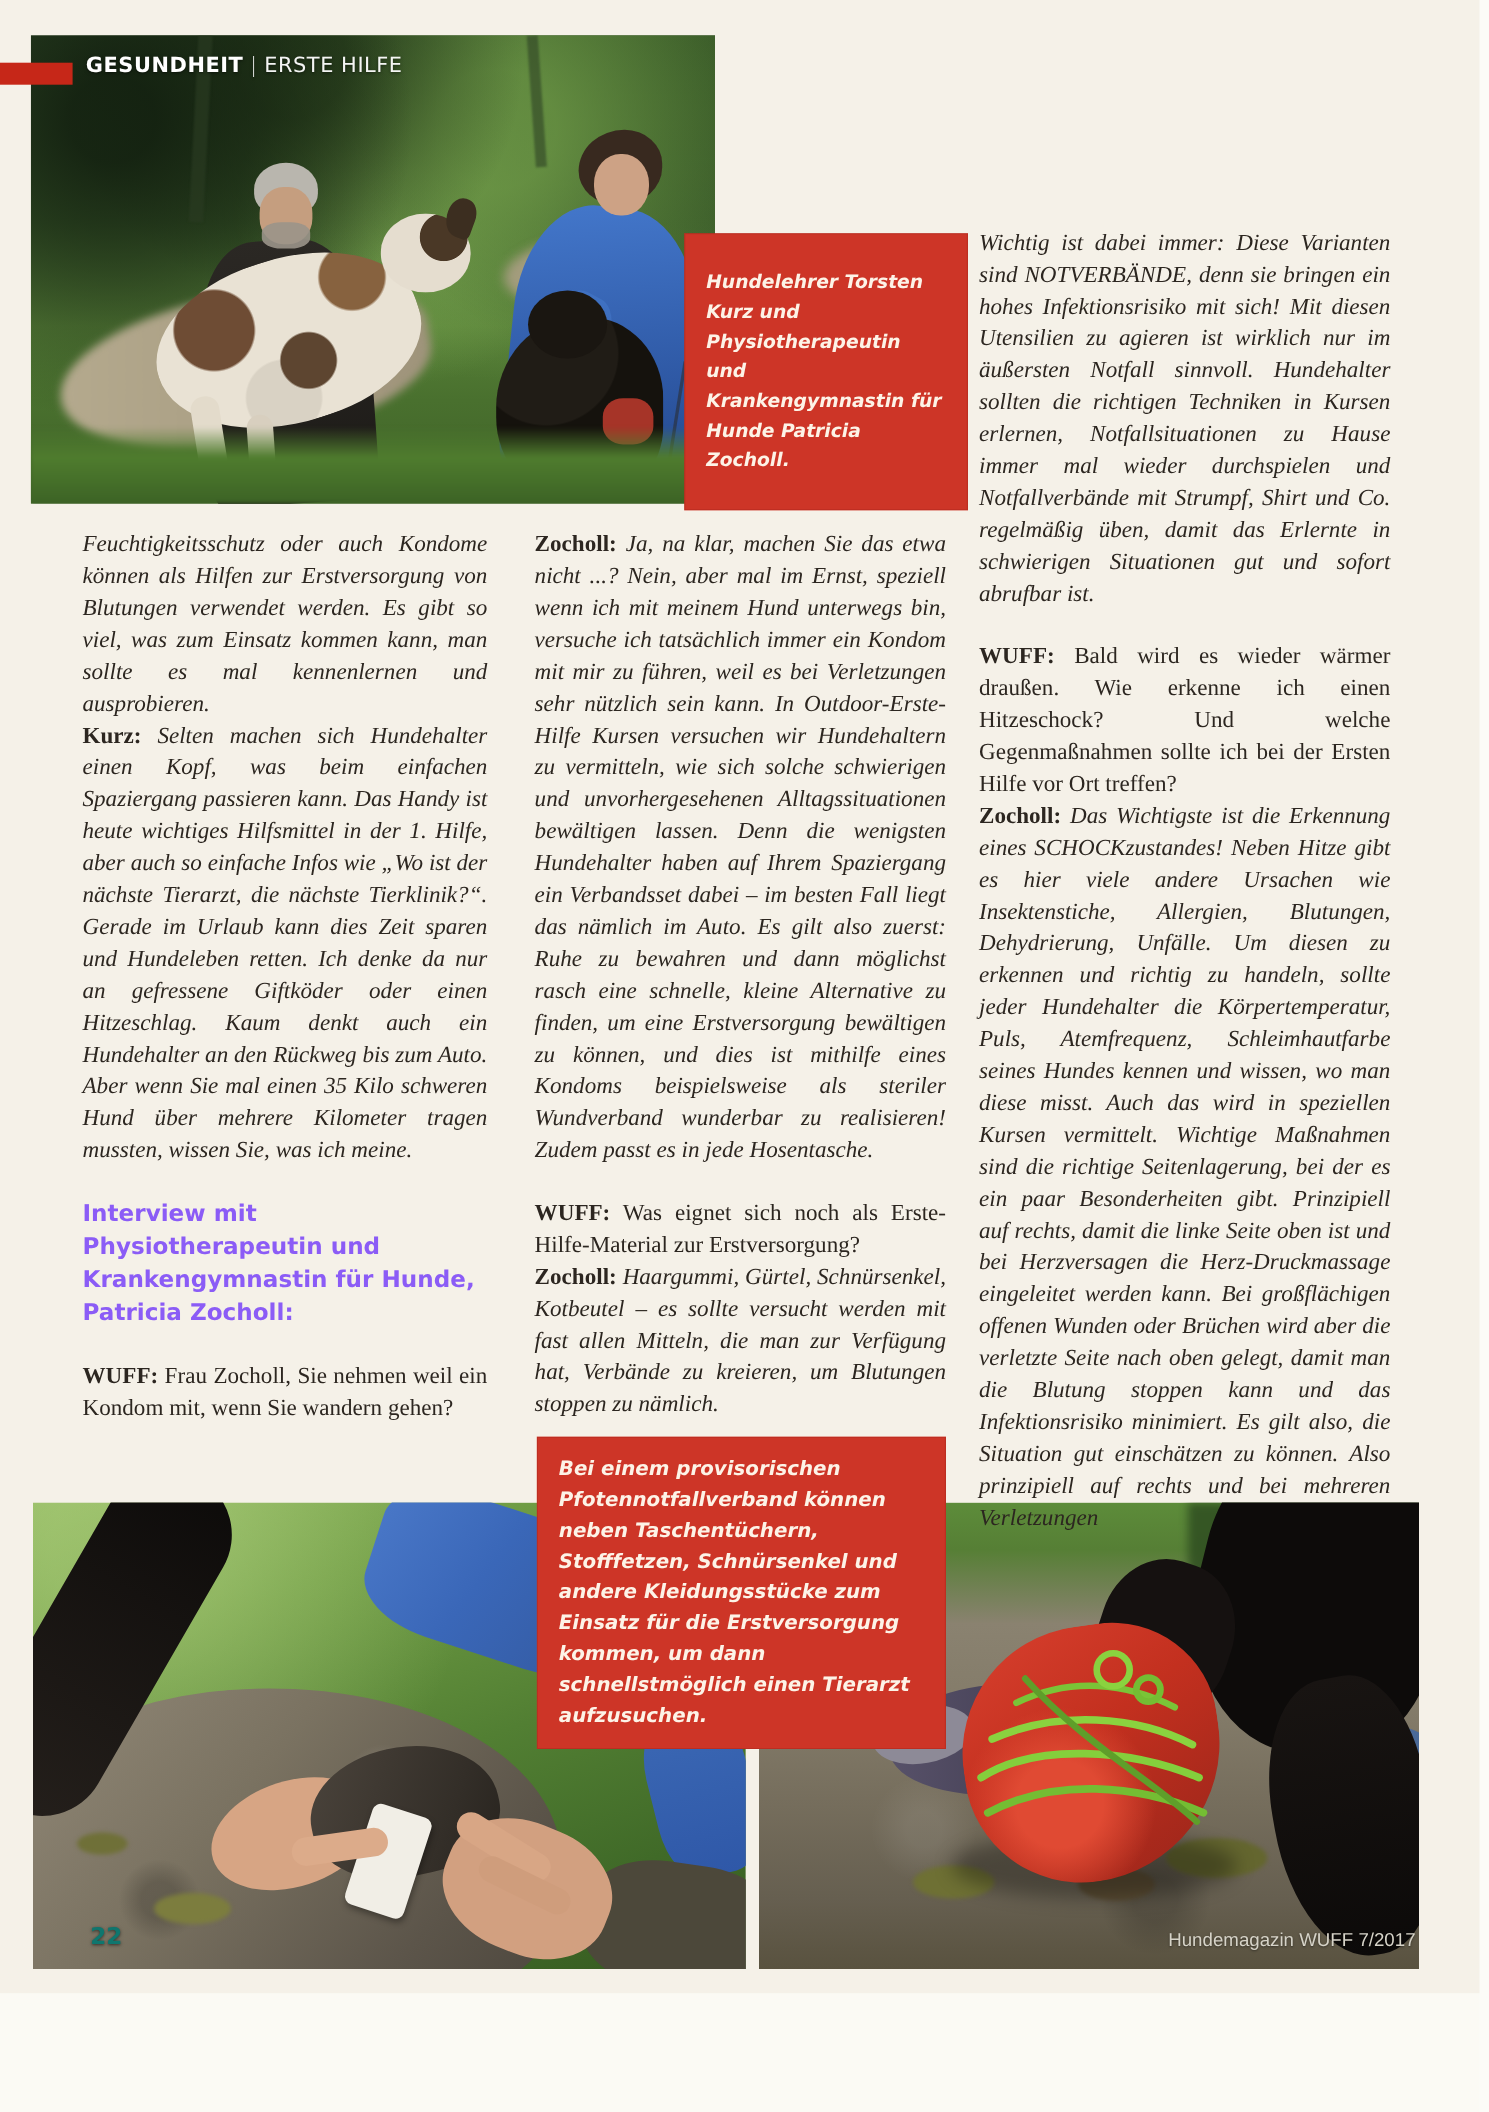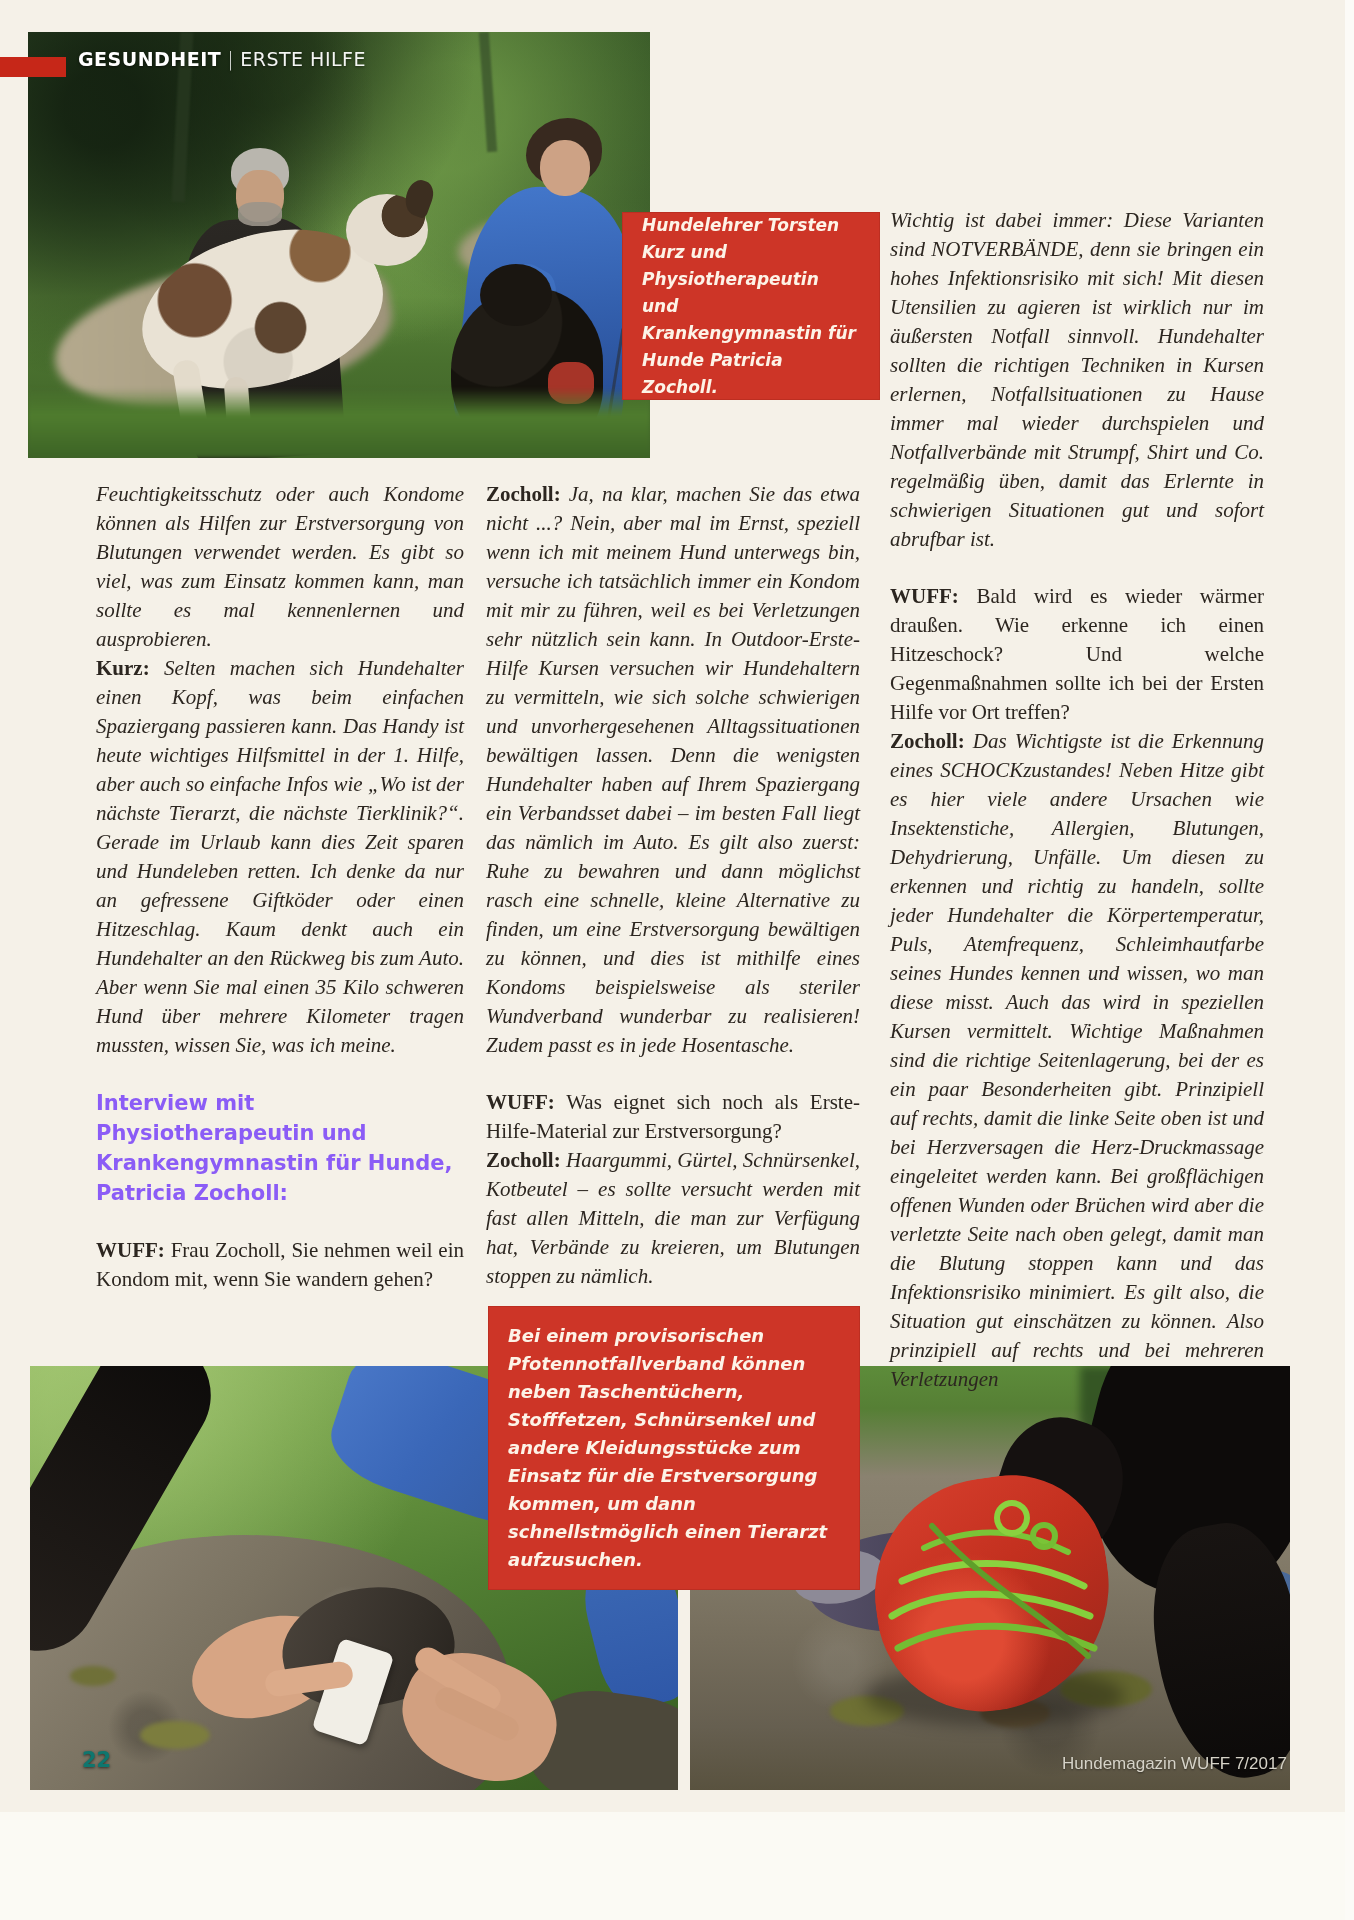--- a/index.html
+++ b/index.html
@@ -19,21 +19,21 @@
   .section-head{position:absolute;left:78px;top:48px;z-index:5;color:#fff;
                 font-family:"DejaVu Sans","Liberation Sans",sans-serif;font-size:19px;
                 letter-spacing:.5px;text-shadow:0 1px 3px rgba(0,0,0,.55);white-space:nowrap;}
   .section-head .sec{font-weight:700;}
   .section-head .sep{font-weight:300;opacity:.85;padding:0 6px;}
   .section-head .topic{font-weight:400;opacity:.95;}
   
   .redbox{position:absolute;background:#cd3527;color:#fdf3e7;z-index:4;
           font-family:"DejaVu Sans","Liberation Sans",sans-serif;font-weight:700;font-style:italic;
           box-shadow:0 0 0 1px rgba(150,30,20,.3) inset;}
-  .caption-box{left:622px;top:212px;width:218px;height:188px;padding:0 20px;
+  .caption-box{left:622px;top:212px;width:218px;height:188px;padding:32px 20px;
                font-size:17px;line-height:27px;}
   .callout-box{left:488px;top:1306px;width:332px;padding:16px 20px;font-size:18px;line-height:28px;}
   
   .photo{position:absolute;overflow:hidden;z-index:1;}
   .photo *{position:absolute;}
   .top-photo{left:28px;top:32px;width:622px;height:426px;}
   .bl-photo{left:30px;top:1366px;width:648px;height:424px;}
   .br-photo{left:690px;top:1366px;width:600px;height:424px;}
   
   .tp-canopy{inset:0;background:
@@ -184,21 +184,21 @@
 
   <div class="red-tab"></div>
   <div class="section-head">
     <span class="sec">GESUNDHEIT</span><span class="sep">|</span><span class="topic">ERSTE HILFE</span>
   </div>
 
   <div class="redbox caption-box">
     <span>Hundelehrer Torsten Kurz und Physiotherapeutin und Krankengymnastin für Hunde Patricia Zocholl.</span>
   </div>
 
-  <div class="col" style="left:96px;top:480px;width:368px;">
+  <div class="col" style="left:75px;top:480px;width:368px;">
       <div class="blk para"><span class="i">Feuchtigkeitsschutz oder auch Kondome können als Hilfen zur Erstversorgung von Blutungen verwendet werden. Es gibt so viel, was zum Einsatz kommen kann, man sollte es mal kennenlernen und ausprobieren.</span></div>
       <div class="blk para"><span class="b">Kurz:</span><span class="i"> Selten machen sich Hundehalter einen Kopf, was beim einfachen Spaziergang passieren kann. Das Handy ist heute wichtiges Hilfsmittel in der 1. Hilfe, aber auch so einfache Infos wie „Wo ist der nächste Tierarzt, die nächste Tierklinik?“. Gerade im Urlaub kann dies Zeit sparen und Hundeleben retten. Ich denke da nur an gefressene Giftköder oder einen Hitzeschlag. Kaum denkt auch ein Hundehalter an den Rückweg bis zum Auto. Aber wenn Sie mal einen 35 Kilo schweren Hund über mehrere Kilometer tragen mussten, wissen Sie, was ich meine.</span></div>
       <div class="blk heading gap"><span class="">Interview mit Physiotherapeutin und Krankengymnastin für Hunde, Patricia Zocholl:</span></div>
       <div class="blk para gap"><span class="b">WUFF:</span><span class=""> Frau Zocholl, Sie nehmen weil ein Kondom mit, wenn Sie wandern gehen?</span></div>
     </div>
   <div class="col" style="left:486px;top:480px;width:374px;">
       <div class="blk para"><span class="b">Zocholl:</span><span class="i"> Ja, na klar, machen Sie das etwa nicht ...? Nein, aber mal im Ernst, speziell wenn ich mit meinem Hund unterwegs bin, versuche ich tatsächlich immer ein Kondom mit mir zu führen, weil es bei Verletzungen sehr nützlich sein kann. In Outdoor-Erste-Hilfe Kursen versuchen wir Hundehaltern zu vermitteln, wie sich solche schwierigen und unvorhergesehenen Alltagssituationen bewältigen lassen. Denn die wenigsten Hundehalter haben auf Ihrem Spaziergang ein Verbandsset dabei – im besten Fall liegt das nämlich im Auto. Es gilt also zuerst: Ruhe zu bewahren und dann möglichst rasch eine schnelle, kleine Alternative zu finden, um eine Erstversorgung bewältigen zu können, und dies ist mithilfe eines Kondoms beispielsweise als steriler Wundverband wunderbar zu realisieren! Zudem passt es in jede Hosentasche.</span></div>
       <div class="blk para gap"><span class="b">WUFF:</span><span class=""> Was eignet sich noch als Erste-Hilfe-Material zur Erstversorgung?</span></div>
       <div class="blk para"><span class="b">Zocholl:</span><span class="i"> Haargummi, Gürtel, Schnürsenkel, Kotbeutel – es sollte versucht werden mit fast allen Mitteln, die man zur Verfügung hat, Verbände zu kreieren, um Blutungen stoppen zu nämlich.</span></div>
     </div>

